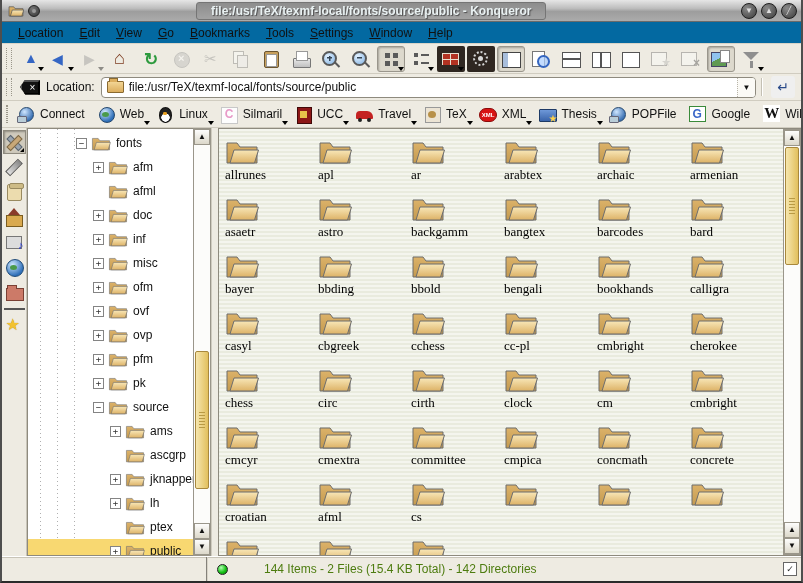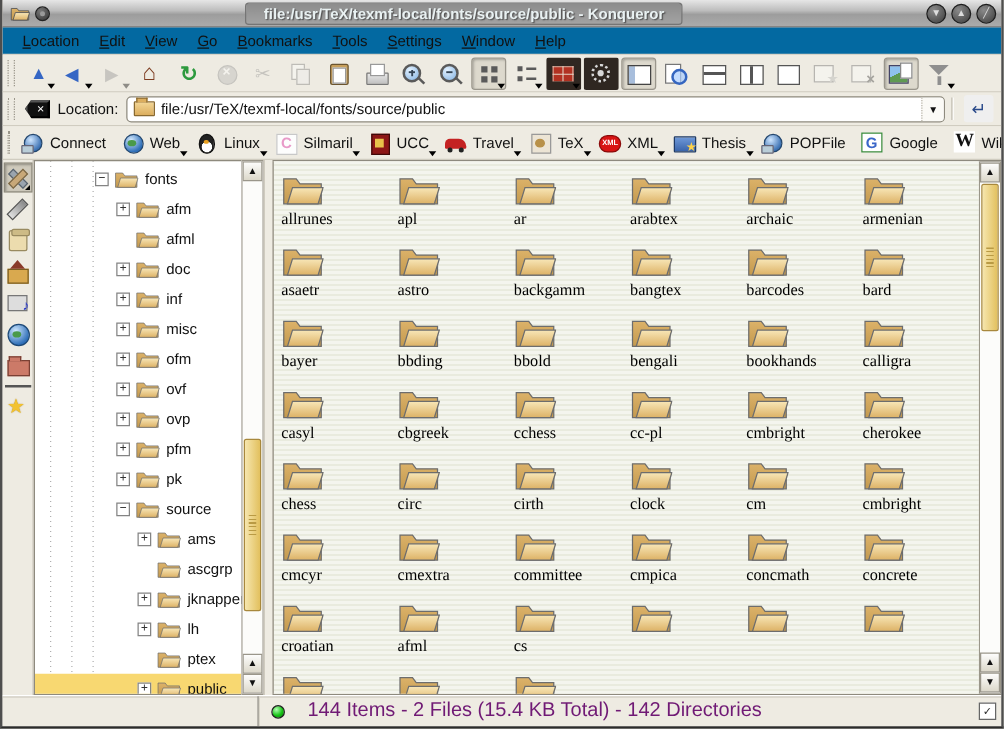--- a/index.html
+++ b/index.html
@@ -256,21 +256,21 @@
   .cell svg { width: 34px; height: 28px; flex: 0 0 28px; }
   .flabel { font-family: "Liberation Serif", serif; font-size: 13px; color: #000;
     margin-top: 2px; white-space: nowrap; }
 
   
   .statusbar { height: 25px; flex: 0 0 25px; background: #eeebe2; display: flex; align-items: center;
     border-top: 1px solid #fff; box-shadow: inset 0 1px 0 #c8c4b8; }
   .stat-left { flex: 0 0 206px; height: 100%; border-right: 2px groove #d8d4c8; }
   .led { width: 11px; height: 11px; border-radius: 50%; margin: 0 10px 0 9px;
     background: radial-gradient(circle at 35% 30%, #b2ffb2, #17c317 55%, #0a7a0a); border: 1px solid #222; }
-  .stat-text { font-size: 16px; color: #701a75; margin-left: 8px; flex: 1; }
+  .stat-text { font-size: 12px; color: #4d7c0f; margin-left: 26px; flex: 1; }
   .stat-check { width: 14px; height: 14px; border: 1px solid #666; background: #fff; font-size: 9px;
     line-height: 12px; text-align: center; color: #333; margin-right: 4px; }
 
   button { font-family: inherit; cursor: default; }
 </style>
 </head>
 <body>
 
 <svg width="0" height="0" style="position:absolute" aria-hidden="true">
   <defs>

